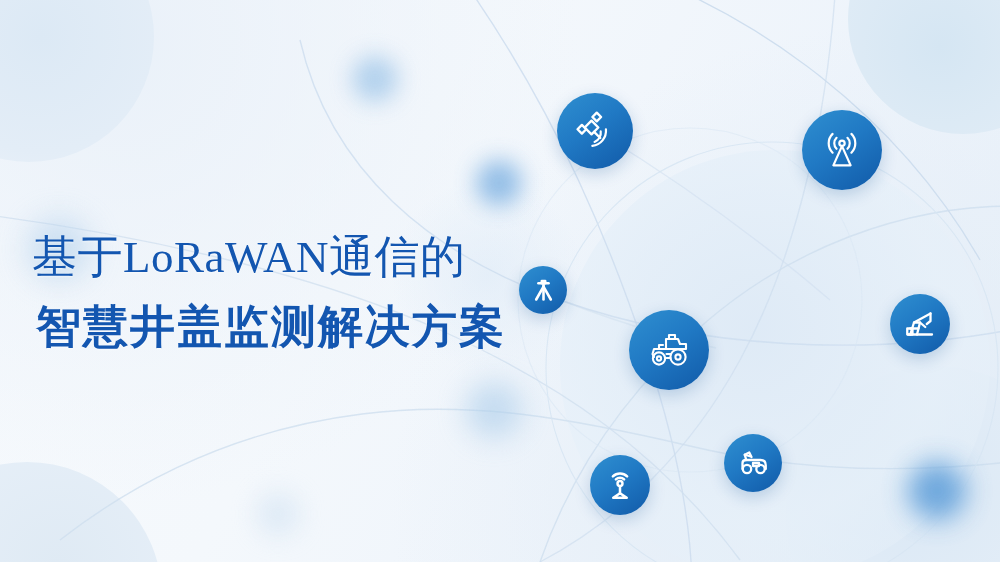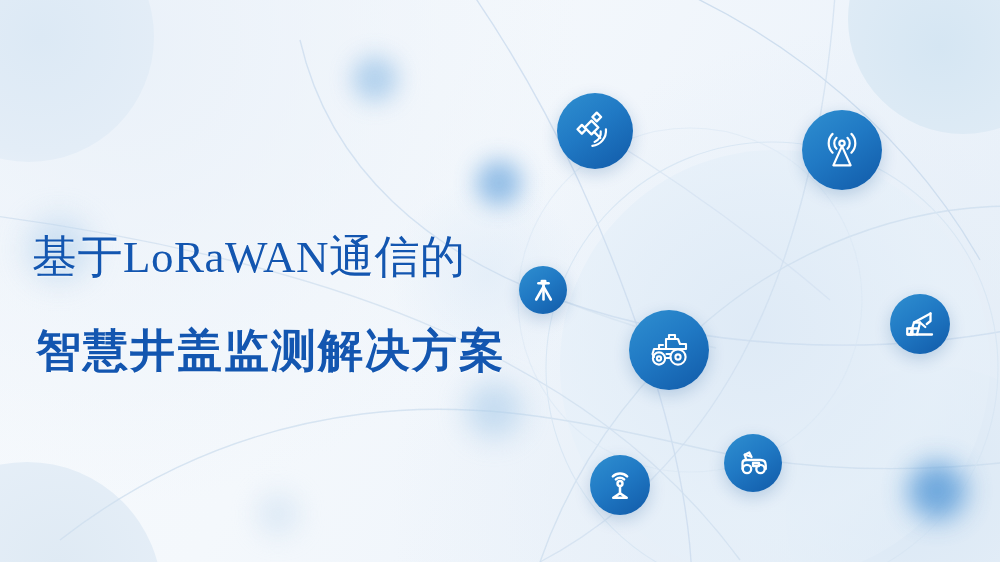--- a/index.html
+++ b/index.html
@@ -110,21 +110,21 @@
     text-shadow:0 1px 2px rgba(255,255,255,.6);
   }
   .headline-line.l1 {
     font-size:45px;
     line-height:62px;
     letter-spacing:.5px;
   }
   .headline-line.l2 {
     font-size:45px;
     line-height:62px;
-    margin-top:32px;
+    margin-top:8px;
     margin-left:4px;
     letter-spacing:2px;
     font-family:"DejaVu Sans", sans-serif;
     font-weight:700;
   }
 </style>
 </head>
 <body>
 
 <div id="slide">

